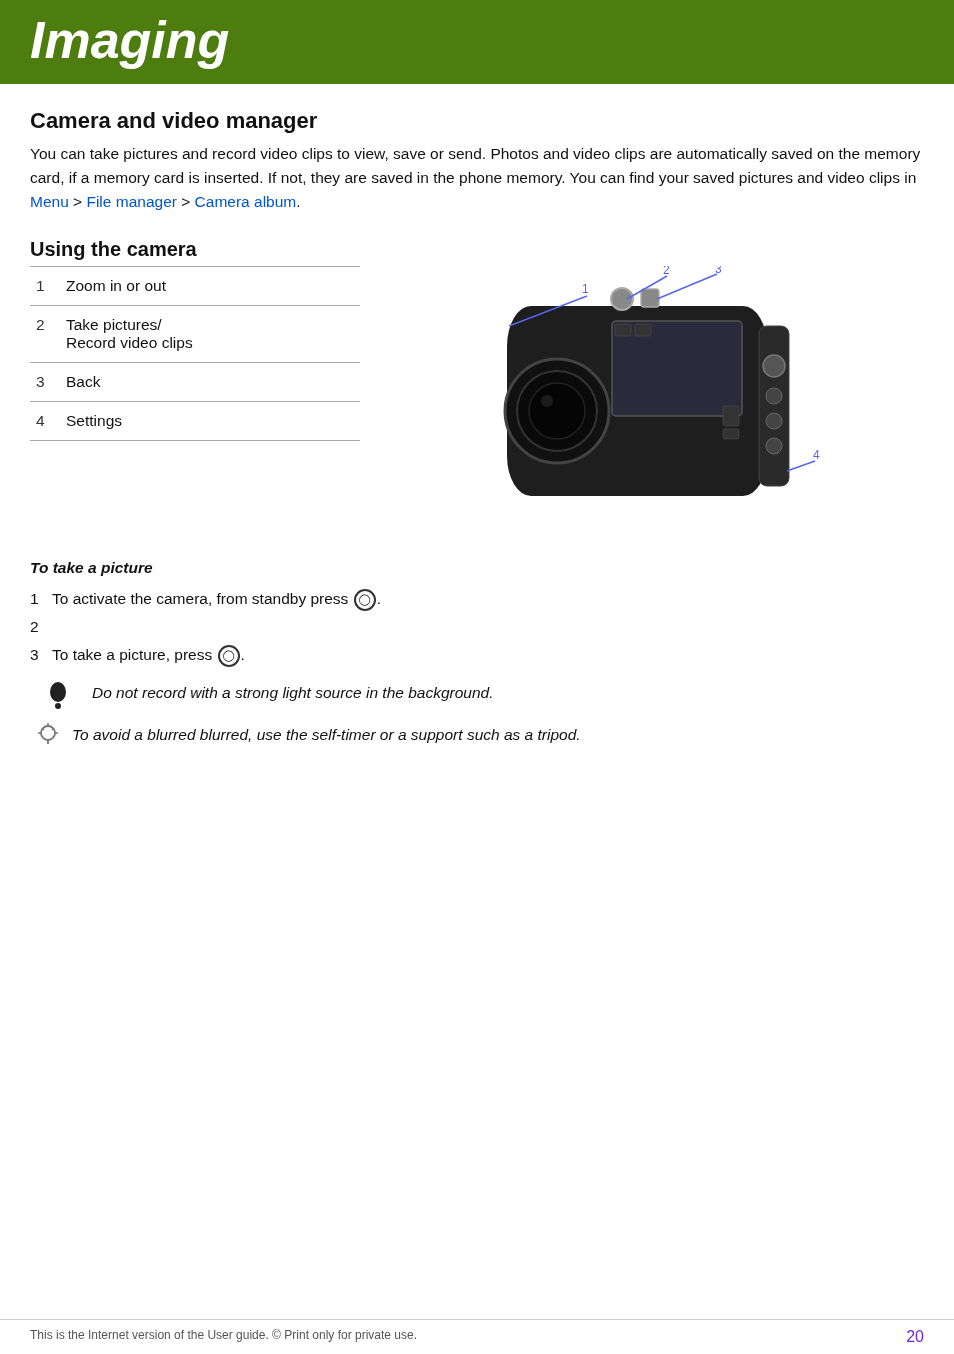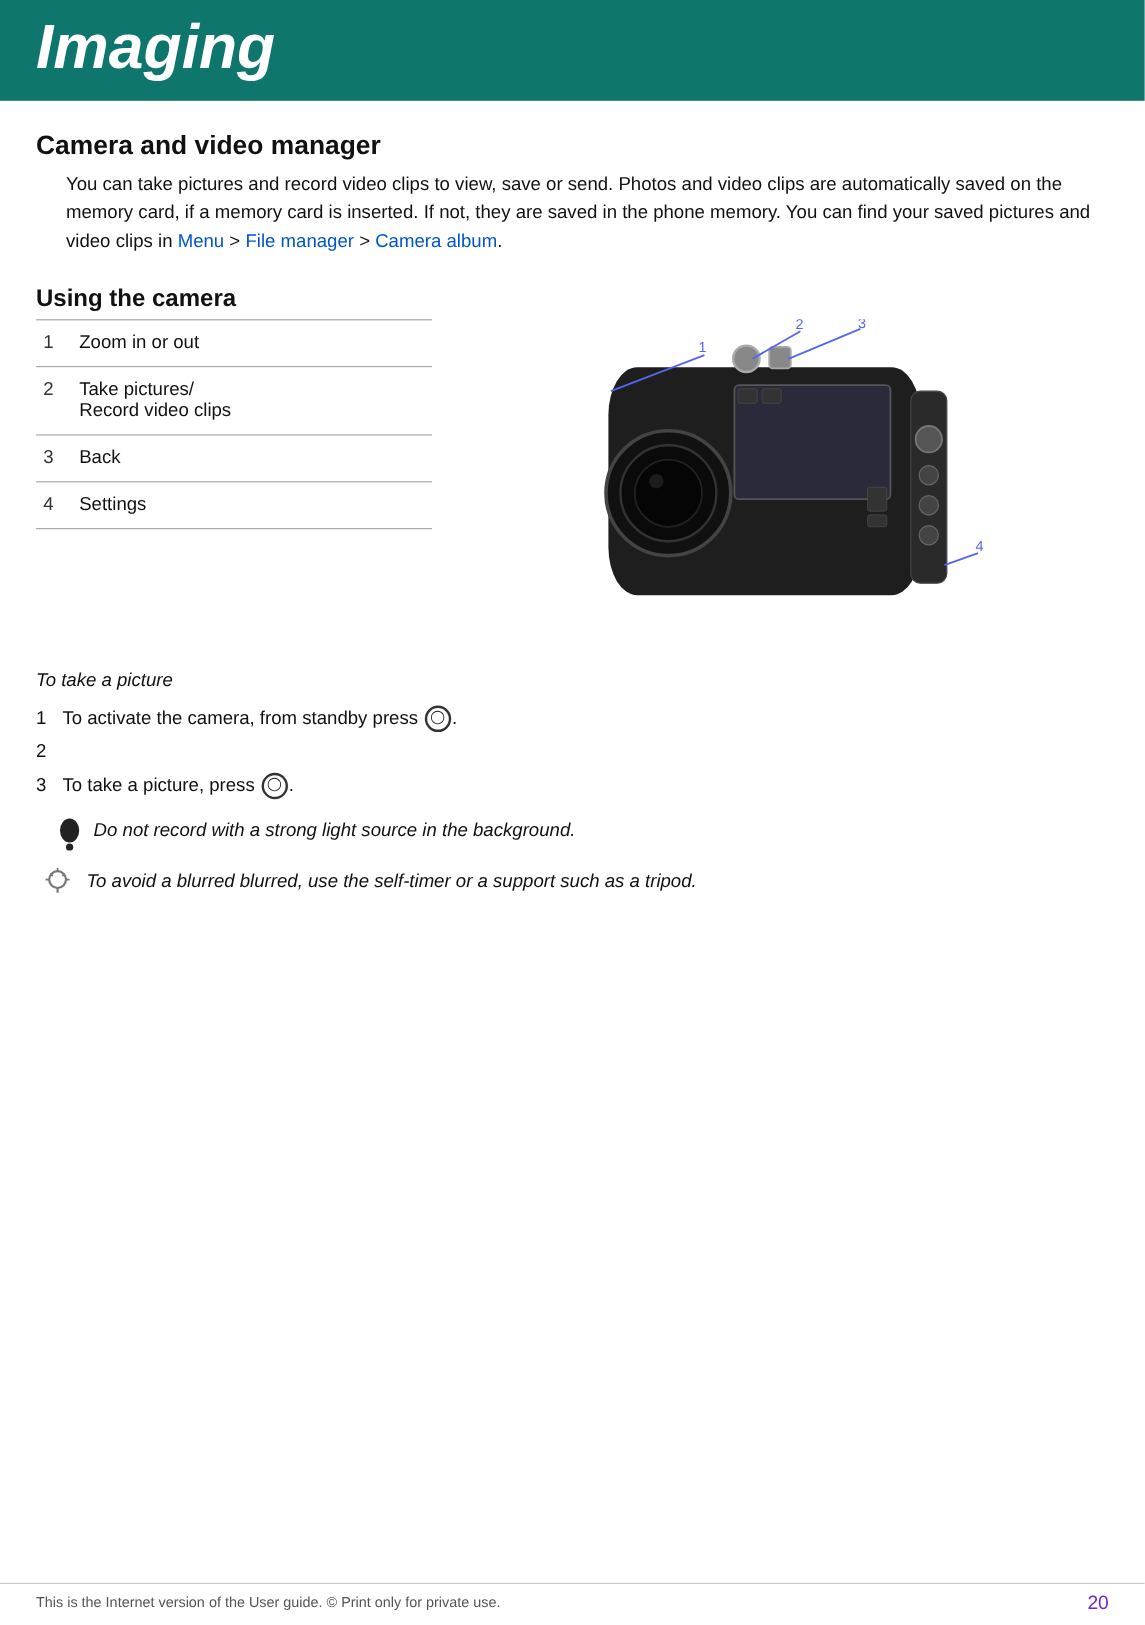--- a/index.html
+++ b/index.html
@@ -8,21 +8,21 @@
       font-family: Arial, Helvetica, sans-serif;
       background: #fff;
       width: 954px;
       min-height: 1354px;
       position: relative;
       font-size: 16px;
       color: #111;
     }
 
     .page-header {
-      background: #0f766e;
+      background: #4d7c0f;
       padding: 10px 30px 14px 30px;
       margin-bottom: 24px;
     }
 
     .page-header h1 {
       color: #fff;
       font-size: 52px;
       font-weight: bold;
       font-style: italic;
     }
@@ -34,21 +34,20 @@
     .section-title {
       font-size: 22px;
       font-weight: bold;
       margin-bottom: 8px;
     }
 
     .intro-text {
       font-size: 15.5px;
       line-height: 1.55;
       margin-bottom: 24px;
-      margin-left: 25px;
     }
 
     .link-blue {
       color: #0055cc;
       font-weight: normal;
     }
 
     .subsection-title {
       font-size: 20px;
       font-weight: bold;
@@ -98,21 +97,21 @@
       justify-content: center;
       align-items: flex-start;
     }
 
     .instructions-section {
       margin-top: 8px;
     }
 
     .subsection-italic {
       font-style: italic;
-      font-weight: normal;
+      font-weight: bold;
       font-size: 15.5px;
       margin-bottom: 10px;
     }
 
     .steps-list {
       list-style: none;
       margin-bottom: 14px;
     }
 
     .steps-list li {
@@ -124,21 +123,21 @@
     }
 
     .steps-list li .step-num {
       font-weight: normal;
       min-width: 14px;
     }
 
     .note-box {
       display: flex;
       align-items: flex-start;
-      gap: 10px;
+      gap: 24px;
       margin: 10px 0 14px 18px;
       font-size: 15.5px;
       font-style: italic;
       line-height: 1.5;
     }
 
     .tip-box {
       display: flex;
       align-items: flex-start;
       gap: 10px;

